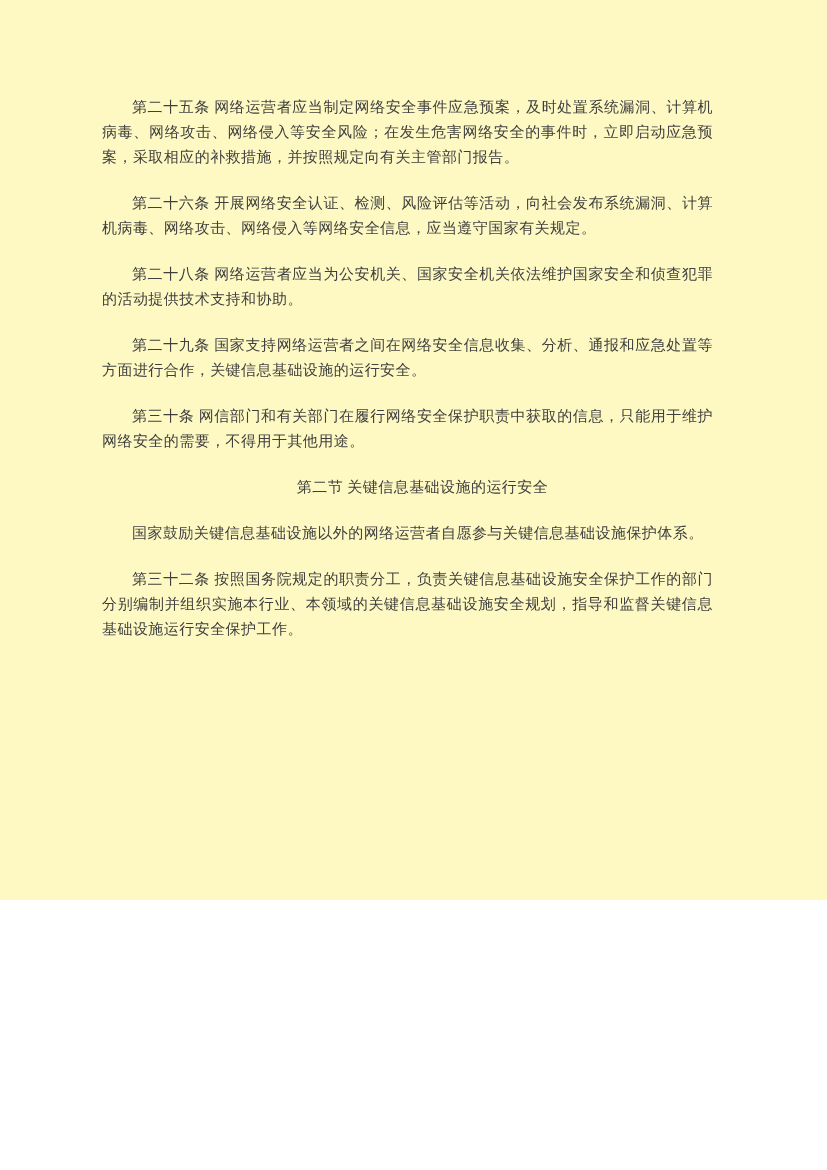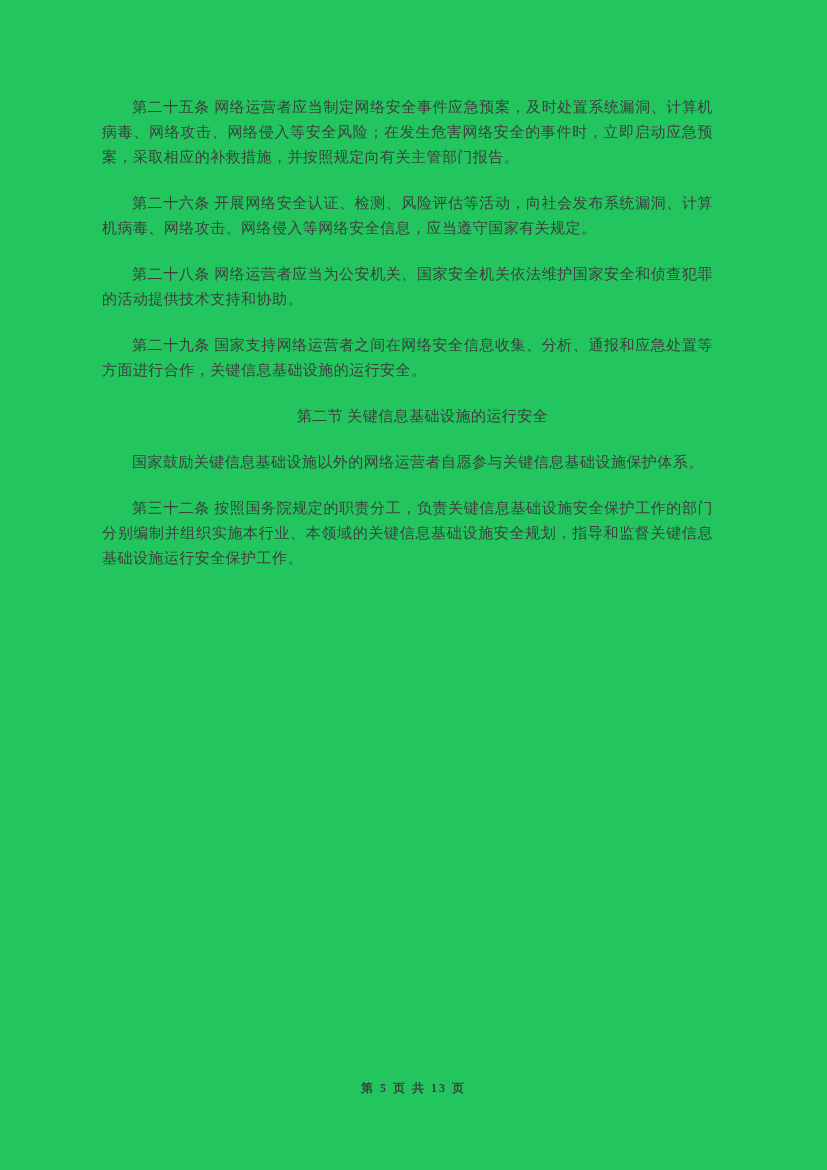--- a/index.html
+++ b/index.html
@@ -3,22 +3,22 @@
 <meta charset="utf-8">
 <style>
   html, body {
     margin: 0;
     padding: 0;
     background: #ffffff;
   }
   .page {
     position: relative;
     width: 827px;
-    height: 1170px;
-    background: #22c55e;
+    height: 900px;
+    background: #fef9c3;
     overflow: hidden;
     font-family: "Liberation Serif", "DejaVu Serif", serif;
     color: #3f3f3f;
   }
   .content {
     position: absolute;
     left: 102px;
     top: 95px;
     width: 611px;
   }
@@ -50,18 +50,19 @@
 </style>
 </head>
 <body>
 
 <div class="page">
   <div class="content">
     <p>第二十五条 网络运营者应当制定网络安全事件应急预案，及时处置系统漏洞、计算机病毒、网络攻击、网络侵入等安全风险；在发生危害网络安全的事件时，立即启动应急预案，采取相应的补救措施，并按照规定向有关主管部门报告。</p>
     <p>第二十六条 开展网络安全认证、检测、风险评估等活动，向社会发布系统漏洞、计算机病毒、网络攻击、网络侵入等网络安全信息，应当遵守国家有关规定。</p>
     <p>第二十八条 网络运营者应当为公安机关、国家安全机关依法维护国家安全和侦查犯罪的活动提供技术支持和协助。</p>
     <p>第二十九条 国家支持网络运营者之间在网络安全信息收集、分析、通报和应急处置等方面进行合作，关键信息基础设施的运行安全。</p>
+    <p>第三十条 网信部门和有关部门在履行网络安全保护职责中获取的信息，只能用于维护网络安全的需要，不得用于其他用途。</p>
     <p class="section-heading">第二节 关键信息基础设施的运行安全</p>
     <p>国家鼓励关键信息基础设施以外的网络运营者自愿参与关键信息基础设施保护体系。</p>
     <p>第三十二条 按照国务院规定的职责分工，负责关键信息基础设施安全保护工作的部门分别编制并组织实施本行业、本领域的关键信息基础设施安全规划，指导和监督关键信息基础设施运行安全保护工作。</p>
   </div>
   <div class="footer">第 5 页 共 13 页</div>
 </div>
 
 </body></html>

